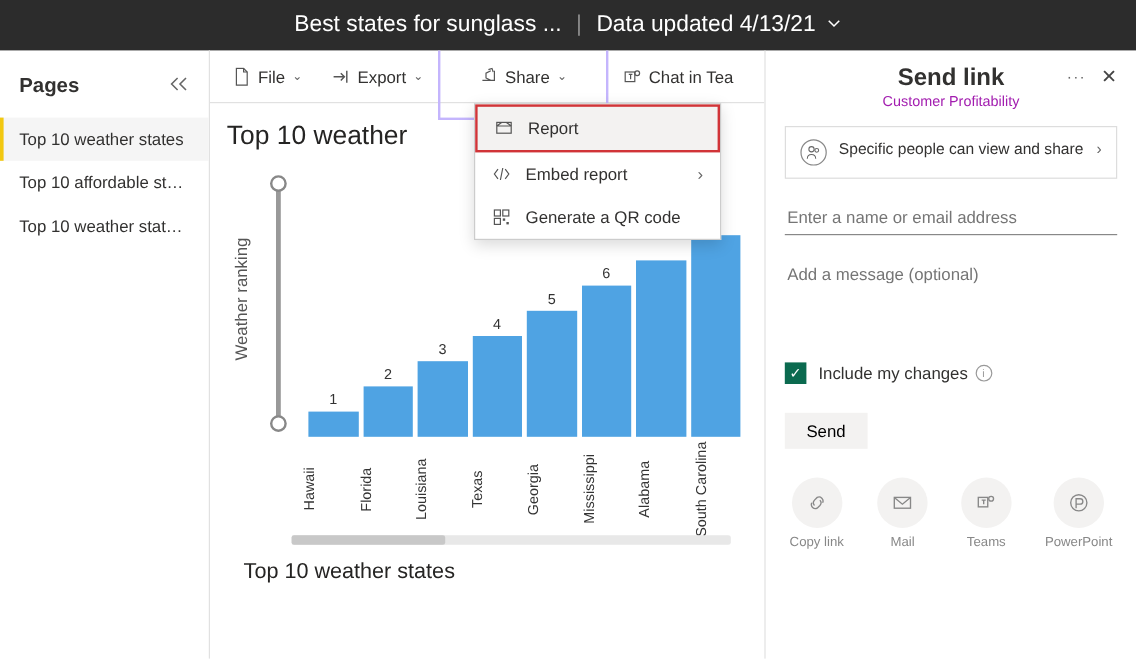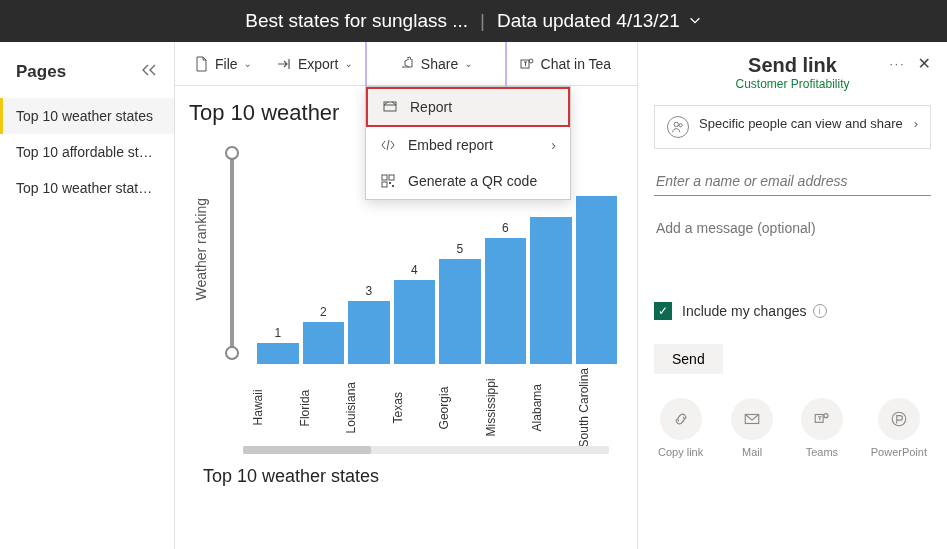--- a/index.html
+++ b/index.html
@@ -12,21 +12,21 @@
 .pages-hdr{display:flex;align-items:center;justify-content:space-between;padding:8px 16px 16px;font-size:17px;font-weight:600}
 .pages-hdr .collapse{color:#666;font-size:16px}
 .page-item{padding:10px 16px;font-size:14px;cursor:pointer;white-space:nowrap;overflow:hidden;text-overflow:ellipsis}
 .page-item.active{border-left:3px solid #f2c811;background:#f5f5f5;padding-left:13px}
 .center{flex:1;position:relative;overflow:hidden}
 .toolbar{height:44px;border-bottom:1px solid #e1e1e1;display:flex;align-items:center;padding:0 6px;position:relative}
 .tbtn{display:flex;align-items:center;padding:6px 10px;margin:0 2px;cursor:pointer;font-size:14px}
 .tbtn svg{margin-right:6px}
 .tbtn .dd{margin-left:6px;font-size:10px;color:#666}
 .share-group{border:2px solid #c4b5fd;padding:20px}
-.share-menu{position:absolute;top:44px;left:190px;width:206px;background:#fff;border:1px solid #ccc;box-shadow:0 4px 12px rgba(0,0,0,.15);z-index:10}
+.share-menu{position:absolute;top:44px;left:220px;width:206px;background:#fff;border:1px solid #ccc;box-shadow:0 4px 12px rgba(0,0,0,.15);z-index:10}
 .share-menu .mi{display:flex;align-items:center;padding:10px 14px;font-size:14px;cursor:pointer}
 .share-menu .mi svg{margin-right:12px;flex-shrink:0}
 .share-menu .mi .arrow{margin-left:auto;color:#666}
 .share-menu .mi.hl{border:2px solid #d13438;background:#f3f2f1}
 .report-area{padding:14px 14px 0}
 .chart-title{font-size:22px;font-weight:400;margin-bottom:8px;color:#252423}
 .chart-wrap{display:flex;height:300px}
 .yaxis-label{writing-mode:vertical-rl;transform:rotate(180deg);font-size:14px;color:#555;padding:4px;align-self:flex-start;margin-top:60px}
 .slider{width:30px;position:relative;margin:0 4px;height:220px}
 .slider .track{position:absolute;left:50%;top:18px;bottom:0;width:4px;background:#999;transform:translateX(-50%);border-radius:2px}
@@ -36,27 +36,27 @@
 .bar-val{font-size:12px;margin-bottom:3px;color:#333}
 .bar{width:100%;background:#4fa3e3}
 .xaxis{display:flex;padding-left:54px}
 .xlab{flex:1;text-align:center;font-size:12px;writing-mode:vertical-rl;transform:rotate(180deg);padding:4px 0;color:#333}
 .scroll-track{height:8px;background:#e8e8e8;margin:12px 14px 8px 54px;position:relative;border-radius:2px}
 .scroll-thumb{position:absolute;left:0;top:0;height:100%;width:35%;background:#c8c8c8;border-radius:2px}
 .second-title{font-size:18px;padding:4px 14px;color:#252423}
 .panel{width:310px;border-left:1px solid #e1e1e1;padding:12px 16px;position:relative}
 .panel-hdr{text-align:center;position:relative;margin-bottom:14px}
 .panel-hdr .t1{font-size:20px;font-weight:600}
-.panel-hdr .t2{font-size:12px;color:#15803d}
+.panel-hdr .t2{font-size:12px;color:#a21caf}
 .panel-hdr .more{position:absolute;right:26px;top:2px;cursor:pointer;color:#666;letter-spacing:1px}
 .panel-hdr .close{position:absolute;right:0;top:0;cursor:pointer;font-size:16px;color:#444}
 .perm-box{border:1px solid #ddd;padding:10px 12px;display:flex;align-items:flex-start;cursor:pointer;margin-bottom:18px;font-size:13px}
 .perm-box .ico{width:22px;height:22px;border:1.5px solid #888;border-radius:50%;margin-right:10px;display:flex;align-items:center;justify-content:center}
 .perm-box .arrow{margin-left:auto;color:#666}
-.name-input{width:100%;border:none;border-bottom:1px solid #888;padding:6px 2px;font-size:14px;outline:none;margin-bottom:18px;font-style:italic;color:#666}
+.name-input{width:100%;border:none;border-bottom:1px solid #888;padding:6px 2px;font-size:14px;outline:none;margin-bottom:18px;color:#666}
 .msg-input{width:100%;border:none;padding:6px 2px;font-size:14px;outline:none;color:#666;margin-bottom:60px}
 .chk-row{display:flex;align-items:center;margin-bottom:24px;font-size:14px}
 .chk{width:18px;height:18px;background:#0b6a4f;margin-right:10px;display:flex;align-items:center;justify-content:center;color:#fff;font-size:12px}
 .info{width:14px;height:14px;border:1px solid #999;border-radius:50%;margin-left:6px;font-size:9px;display:flex;align-items:center;justify-content:center;color:#999}
 .send-btn{padding:7px 18px;background:#f3f2f1;border:none;font-size:14px;cursor:pointer;margin-bottom:24px}
 .share-icons{display:flex;justify-content:space-between;padding:0 4px}
 .sic{display:flex;flex-direction:column;align-items:center;cursor:pointer;color:#888;font-size:11px}
 .sic .circ{width:42px;height:42px;border-radius:50%;background:#f3f2f1;display:flex;align-items:center;justify-content:center;margin-bottom:6px}
 </style>
 </head>

